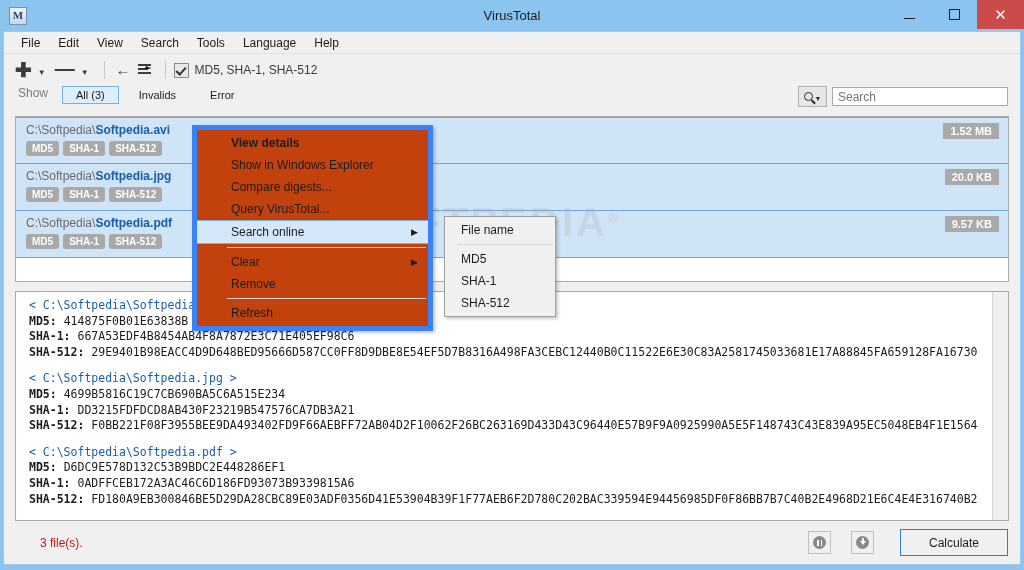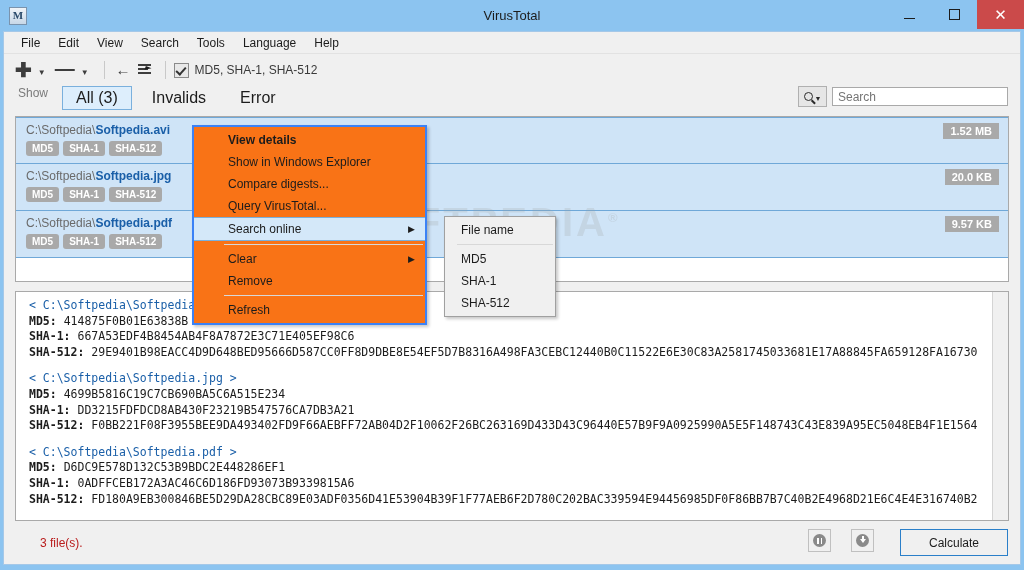--- a/index.html
+++ b/index.html
@@ -196,21 +196,21 @@
     align-items: flex-start;
     padding-left: 14px;
     flex: 0 0 auto;
   }
   .show-label {
     font-size: 12px;
     color: #7a7a7a;
     margin-right: 14px;
   }
   .filter-tab {
-    font-size: 16px;
+    font-size: 11px;
     color: #1c1c1c;
     padding: 3px 14px;
     margin-right: 6px;
   }
   .filter-tab.active {
     background: #ddeefc;
     border: 1px solid #7ab0dd;
     padding: 2px 13px;
   }
   .search-area {
@@ -354,21 +354,21 @@
     background: #f0f0f0;
   }
   .status-text {
     font-size: 12px;
     color: #b91c1c;
     margin-left: 24px;
   }
   .status-right {
     margin-left: auto;
     display: flex;
-    align-items: flex-start;
+    align-items: center;
     gap: 20px;
   }
   .icon-btn {
     width: 21px; height: 21px;
     background: #f0f0f0;
     border: 1px solid #c0c0c0;
     display: flex; align-items: center; justify-content: center;
   }
   .circ {
     width: 13px; height: 13px;
@@ -419,22 +419,22 @@
     z-index: 5;
     font-family: "Liberation Sans", sans-serif;
   }
   .watermark sup { font-size: 13px; }
 
   
   .ctxmenu {
     position: absolute;
     left: 192px; top: 125px;
     width: 231px;
-    background: #f97316;
-    border: 2px solid #3b82f6;
+    background: #c2410c;
+    border: 5px solid #3b82f6;
     box-shadow: 2px 2px 3px rgba(0,0,0,0.22);
     z-index: 20;
     padding: 2px 0;
   }
   .ctx-item {
     height: 22px;
     display: flex;
     align-items: center;
     padding-left: 34px;
     font-size: 12px;

